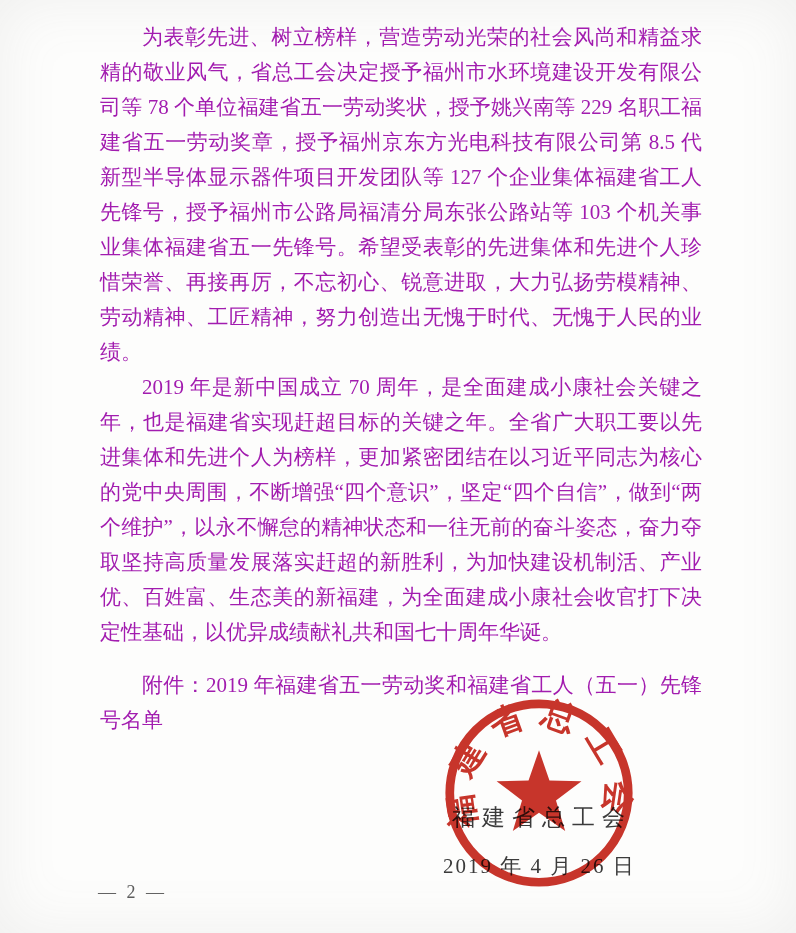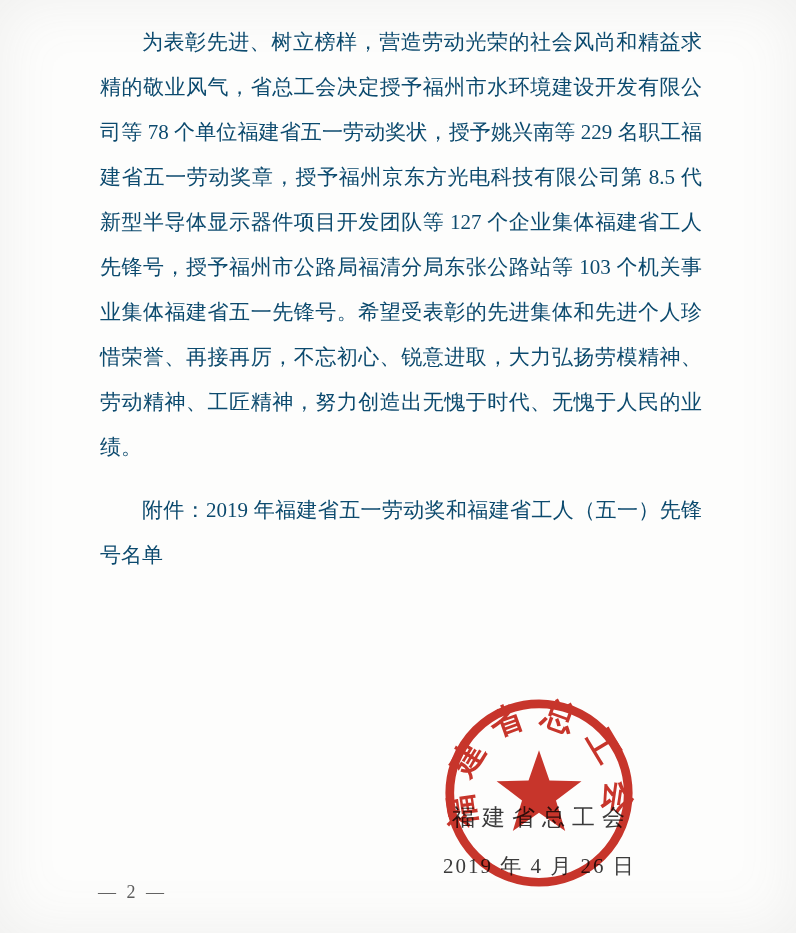--- a/index.html
+++ b/index.html
@@ -15,23 +15,23 @@
     background: #fdfdfc;
     box-shadow: inset 0 0 60px rgba(120,120,120,0.10);
     overflow: hidden;
     font-family: "Liberation Serif", "DejaVu Serif", serif;
   }
   .body-text {
     position: absolute;
     left: 100px;
     top: 20px;
     width: 602px;
-    color: #0c4a6e;
+    color: #a21caf;
     font-size: 21px;
-    line-height: 45px;
+    line-height: 35px;
     text-align: justify;
   }
   .body-text p {
     margin: 0;
     text-indent: 2em;
   }
   .attachment-line {
     margin-top: 18px !important;
     text-indent: 2em;
   }
@@ -80,20 +80,21 @@
     white-space: nowrap;
   }
 </style>
 </head>
 <body>
 
 <div class="page">
 
   <div class="body-text">
     <p>为表彰先进、树立榜样，营造劳动光荣的社会风尚和精益求精的敬业风气，省总工会决定授予福州市水环境建设开发有限公司等 78 个单位福建省五一劳动奖状，授予姚兴南等 229 名职工福建省五一劳动奖章，授予福州京东方光电科技有限公司第 8.5 代新型半导体显示器件项目开发团队等 127 个企业集体福建省工人先锋号，授予福州市公路局福清分局东张公路站等 103 个机关事业集体福建省五一先锋号。希望受表彰的先进集体和先进个人珍惜荣誉、再接再厉，不忘初心、锐意进取，大力弘扬劳模精神、劳动精神、工匠精神，努力创造出无愧于时代、无愧于人民的业绩。</p>
+    <p>2019 年是新中国成立 70 周年，是全面建成小康社会关键之年，也是福建省实现赶超目标的关键之年。全省广大职工要以先进集体和先进个人为榜样，更加紧密团结在以习近平同志为核心的党中央周围，不断增强“四个意识”，坚定“四个自信”，做到“两个维护”，以永不懈怠的精神状态和一往无前的奋斗姿态，奋力夺取坚持高质量发展落实赶超的新胜利，为加快建设机制活、产业优、百姓富、生态美的新福建，为全面建成小康社会收官打下决定性基础，以优异成绩献礼共和国七十周年华诞。</p>
     <p class="attachment-line">附件：2019 年福建省五一劳动奖和福建省工人（五一）先锋号名单</p>
   </div>
 
   <div class="signature-block">
     <div class="org-name">福建省总工会</div>
     <div class="sig-date">2019 年 4 月 26 日</div>
   </div>
 
   <svg class="seal-svg" viewBox="0 0 200 200" xmlns="http://www.w3.org/2000/svg">
     <defs>

